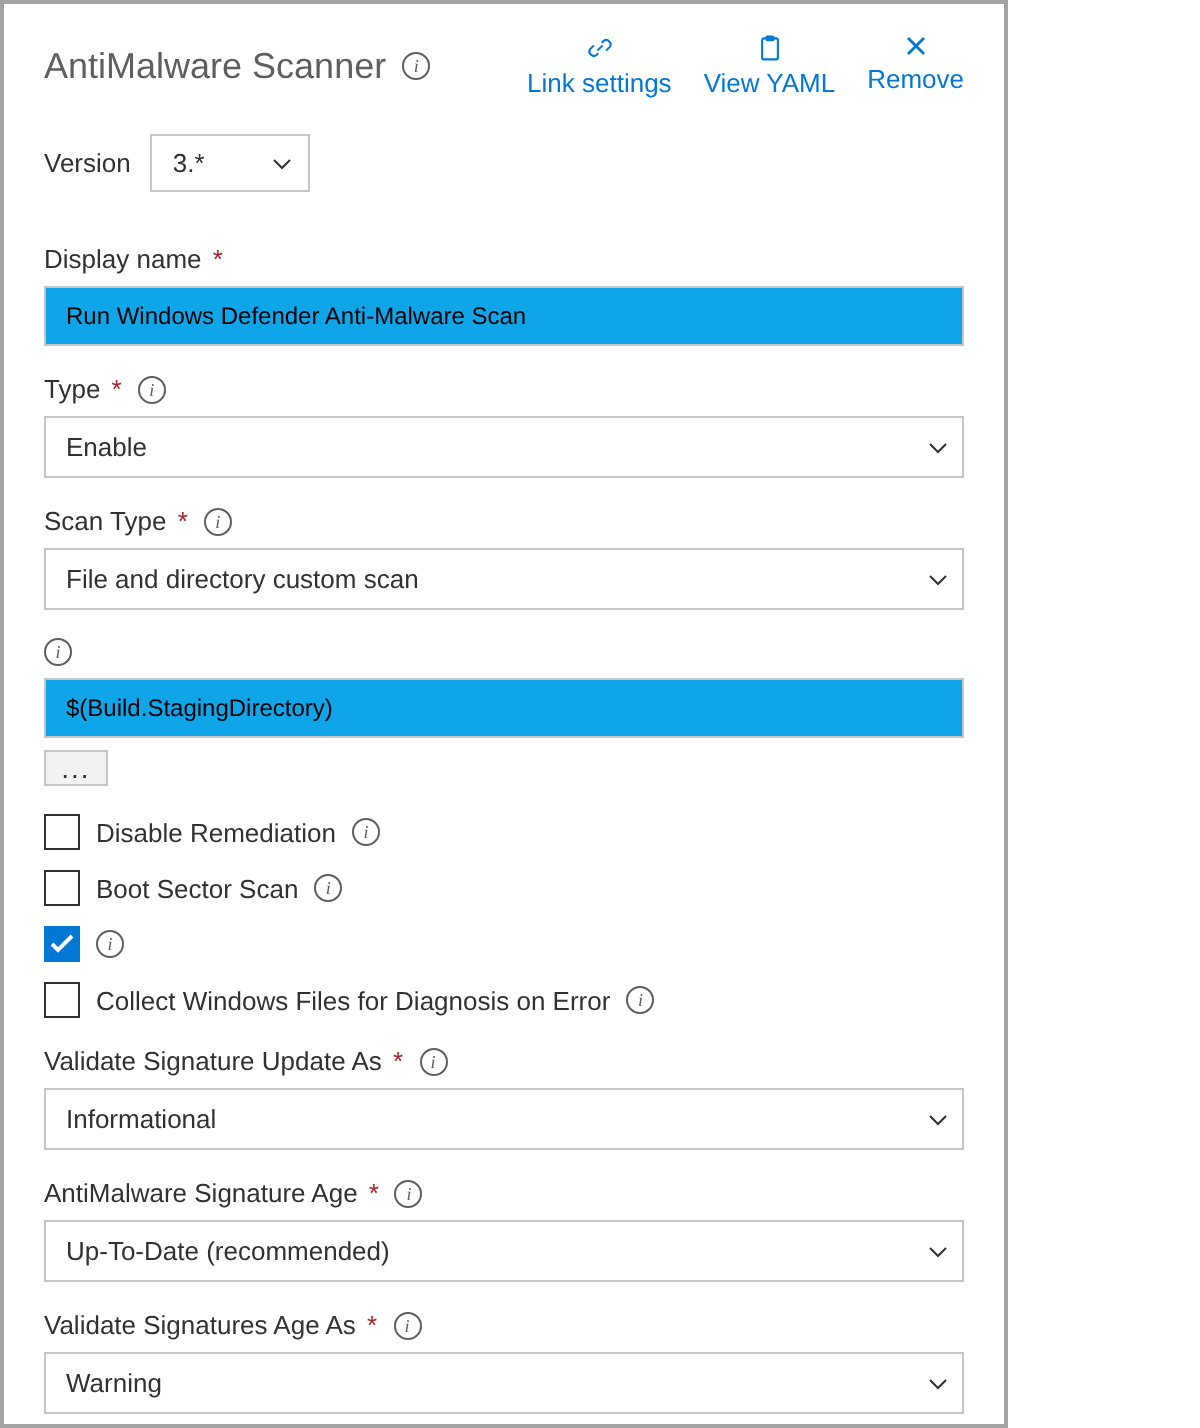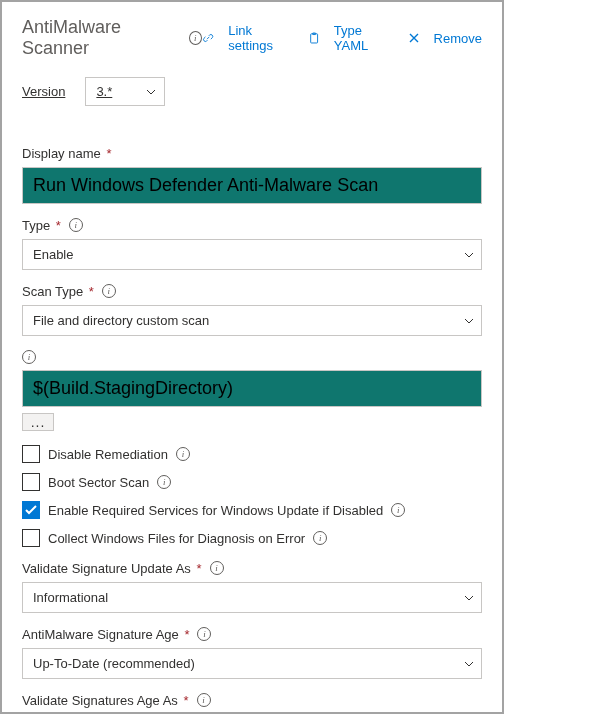--- a/index.html
+++ b/index.html
@@ -49,28 +49,28 @@
     .actions {
       display: flex;
       gap: 16px;
     }
     .action-link {
       color: #0078d4;
       font-size: 13px;
       cursor: pointer;
       display: flex;
       align-items: center;
-      gap: 14px;
+      gap: 3px;
+      flex-direction: column;
     }
     .version-row {
       display: flex;
       align-items: center;
-      gap: 20px;
-      margin-bottom: 40px;
-      text-decoration: underline;
+      gap: 10px;
+      margin-bottom: 26px;
     }
     .version-label { font-size: 13px; }
     .version-select {
       border: 1px solid #c8c6c4;
       padding: 6px 28px 6px 10px;
       font-size: 13px;
       background: #fff;
       position: relative;
       min-width: 80px;
     }
@@ -80,30 +80,30 @@
       top: 50%;
       transform: translateY(-50%);
     }
     .field {
       margin-bottom: 14px;
     }
     .field-label {
       font-size: 13px;
       margin-bottom: 6px;
       display: flex;
-      align-items: flex-start;
+      align-items: flex-end;
       gap: 8px;
     }
     .req { color: #a4262c; margin-left: 2px; }
     .text-input {
       width: 100%;
       border: 1px solid #c8c6c4;
       padding: 7px 10px;
-      font-size: 18px;
-      background: #0f766e;
+      font-size: 12px;
+      background: #0ea5e9;
       font-family: inherit;
     }
     .select-wrap { position: relative; }
     .select-input {
       width: 100%;
       border: 1px solid #c8c6c4;
       padding: 7px 10px;
       font-size: 13px;
       background: #fff;
       cursor: pointer;
@@ -165,21 +165,21 @@
         <svg width="14" height="14" viewBox="0 0 16 16">
             <path fill="none" stroke="#0078d4" stroke-width="1.2" d="M6.5 9.5l3-3M7 11l-1 1a2.5 2.5 0 01-3.5-3.5l2-2M9 5l1-1a2.5 2.5 0 013.5 3.5l-2 2"></path>
           </svg>
         <span>Link settings</span>
       </span>
       <span class="action-link">
         <svg width="14" height="14" viewBox="0 0 16 16">
             <rect x="3.5" y="2.5" width="9" height="12" rx="1" fill="none" stroke="#0078d4" stroke-width="1.2"></rect>
             <rect x="6" y="1.5" width="4" height="2" rx="0.5" fill="none" stroke="#0078d4" stroke-width="1.2"></rect>
           </svg>
-        <span>Type YAML</span>
+        <span>View YAML</span>
       </span>
       <span class="action-link">
         <svg width="12" height="12" viewBox="0 0 12 12">
             <path stroke="#0078d4" stroke-width="1.4" d="M2 2l8 8M10 2l-8 8"></path>
           </svg>
         <span>Remove</span>
       </span>
     </div>
   </div>
 
@@ -246,21 +246,20 @@
       <span class="checkbox"></span>
       <span>Boot Sector Scan</span>
       <span class="info-icon">i</span>
     </div>
     <div class="checkbox-row">
       <span class="checkbox checked">
           <svg width="12" height="10" viewBox="0 0 12 10">
             <path fill="none" stroke="#fff" stroke-width="2" d="M1 5l3 3 7-7"></path>
           </svg>
         </span>
-      <span>Enable Required Services for Windows Update if Disabled</span>
       <span class="info-icon">i</span>
     </div>
     <div class="checkbox-row">
       <span class="checkbox"></span>
       <span>Collect Windows Files for Diagnosis on Error</span>
       <span class="info-icon">i</span>
     </div>
   </div>
 
   <div class="field">
@@ -287,15 +286,21 @@
           <path fill="none" stroke="#323130" stroke-width="1" d="M1 1l4 4 4-4"></path>
         </svg>
     </div>
   </div>
 
   <div class="field">
     <div class="field-label">
       <span><span>Validate Signatures Age As</span><span class="req"> *</span></span>
       <span class="info-icon">i</span>
     </div>
+    <div class="select-wrap">
+      <div class="select-input">Warning</div>
+      <svg class="chev chevron-down" viewBox="0 0 10 6">
+          <path fill="none" stroke="#323130" stroke-width="1" d="M1 1l4 4 4-4"></path>
+        </svg>
+    </div>
   </div>
 
 </div>
 
 </body></html>

